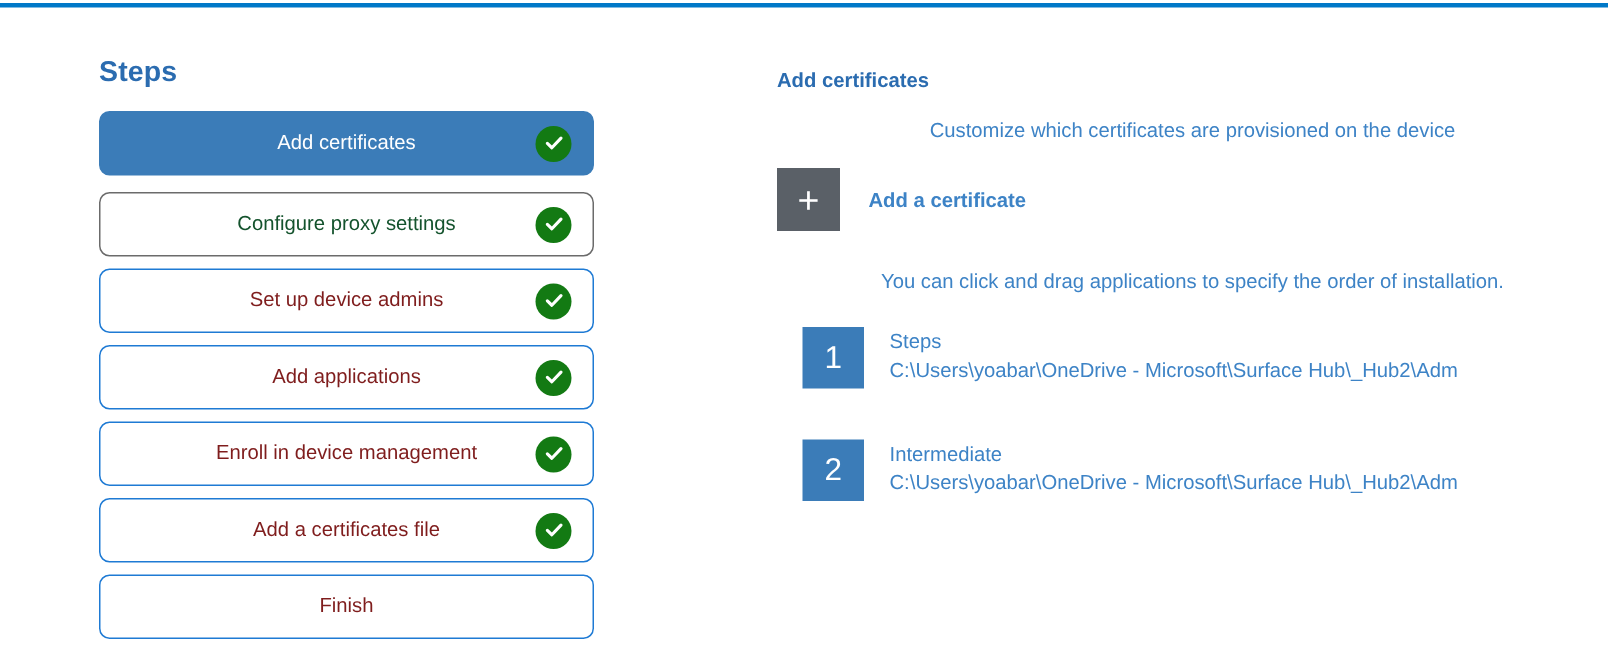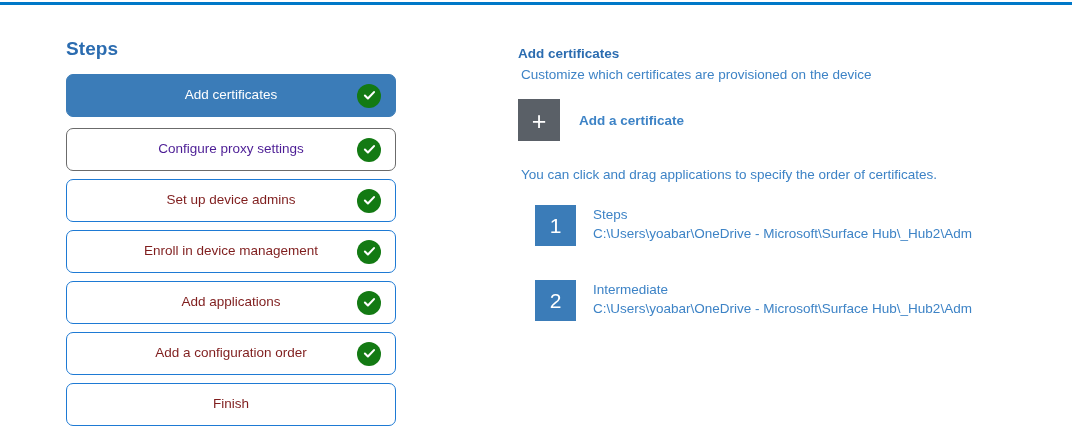--- a/index.html
+++ b/index.html
@@ -72,21 +72,21 @@
     cursor: pointer;
     user-select: none;
   }
   .step-btn.active {
     background: #3b7cb8;
     border-color: #3b7cb8;
     color: #ffffff;
   }
   .step-btn.hovered {
     border-color: #6b6b6b;
-    color: #4c1d95;
+    color: #14532d;
     margin-top: 11px;
   }
   .step-label {
     pointer-events: none;
     padding: 0 46px;
     text-align: center;
     line-height: 1.1;
   }
   .check-badge {
     position: absolute;
@@ -114,22 +114,23 @@
   }
   .section-title {
     font-size: 13.5px;
     font-weight: bold;
     color: #2b6cb0;
     margin: 0 0 6px 0;
   }
   .section-sub {
     font-size: 13.5px;
     color: #3d83c6;
-    margin: 3px;
+    margin: 18px;
     font-weight: normal;
+    text-align: center;
   }
 
   .add-cert-row {
     display: flex;
     align-items: center;
     margin-top: 17px;
     width: 230px;
     cursor: pointer;
   }
   .plus-tile {
@@ -215,37 +216,37 @@
         </div>
         <div class="step-btn">
           <span class="step-label">Set up device admins</span>
           <span class="check-badge">
             <svg width="13" height="13" viewBox="0 0 13 13" aria-hidden="true">
               <path d="M1.9 6.6 L4.9 9.5 L11.0 3.1" fill="none" stroke="#ffffff" stroke-width="2.1" stroke-linecap="round" stroke-linejoin="round"></path>
             </svg>
           </span>
         </div>
         <div class="step-btn">
+          <span class="step-label">Add applications</span>
+          <span class="check-badge">
+            <svg width="13" height="13" viewBox="0 0 13 13" aria-hidden="true">
+              <path d="M1.9 6.6 L4.9 9.5 L11.0 3.1" fill="none" stroke="#ffffff" stroke-width="2.1" stroke-linecap="round" stroke-linejoin="round"></path>
+            </svg>
+          </span>
+        </div>
+        <div class="step-btn">
           <span class="step-label">Enroll in device management</span>
           <span class="check-badge">
             <svg width="13" height="13" viewBox="0 0 13 13" aria-hidden="true">
               <path d="M1.9 6.6 L4.9 9.5 L11.0 3.1" fill="none" stroke="#ffffff" stroke-width="2.1" stroke-linecap="round" stroke-linejoin="round"></path>
             </svg>
           </span>
         </div>
         <div class="step-btn">
-          <span class="step-label">Add applications</span>
-          <span class="check-badge">
-            <svg width="13" height="13" viewBox="0 0 13 13" aria-hidden="true">
-              <path d="M1.9 6.6 L4.9 9.5 L11.0 3.1" fill="none" stroke="#ffffff" stroke-width="2.1" stroke-linecap="round" stroke-linejoin="round"></path>
-            </svg>
-          </span>
-        </div>
-        <div class="step-btn">
-          <span class="step-label">Add a configuration order</span>
+          <span class="step-label">Add a certificates file</span>
           <span class="check-badge">
             <svg width="13" height="13" viewBox="0 0 13 13" aria-hidden="true">
               <path d="M1.9 6.6 L4.9 9.5 L11.0 3.1" fill="none" stroke="#ffffff" stroke-width="2.1" stroke-linecap="round" stroke-linejoin="round"></path>
             </svg>
           </span>
         </div>
         <div class="step-btn">
           <span class="step-label">Finish</span>
         </div>
       </div>
@@ -259,21 +260,21 @@
 
       <div class="add-cert-row">
         <div class="plus-tile">
           <span class="plus-glyph">+</span>
         </div>
         <div class="add-cert-label">Add a certificate</div>
       </div>
     </div>
 
     <div class="install-order-block">
-      <div class="section-sub">You can click and drag applications to specify the order of certificates.</div>
+      <div class="section-sub">You can click and drag applications to specify the order of installation.</div>
       <div class="order-list">
           <div class="order-item">
             <div class="order-index">1</div>
             <div class="order-text">
               <span class="order-name">Steps</span>
               <span class="order-path">C:\Users\yoabar\OneDrive - Microsoft\Surface Hub\_Hub2\Adm</span>
             </div>
           </div>
           <div class="order-item">
             <div class="order-index">2</div>

